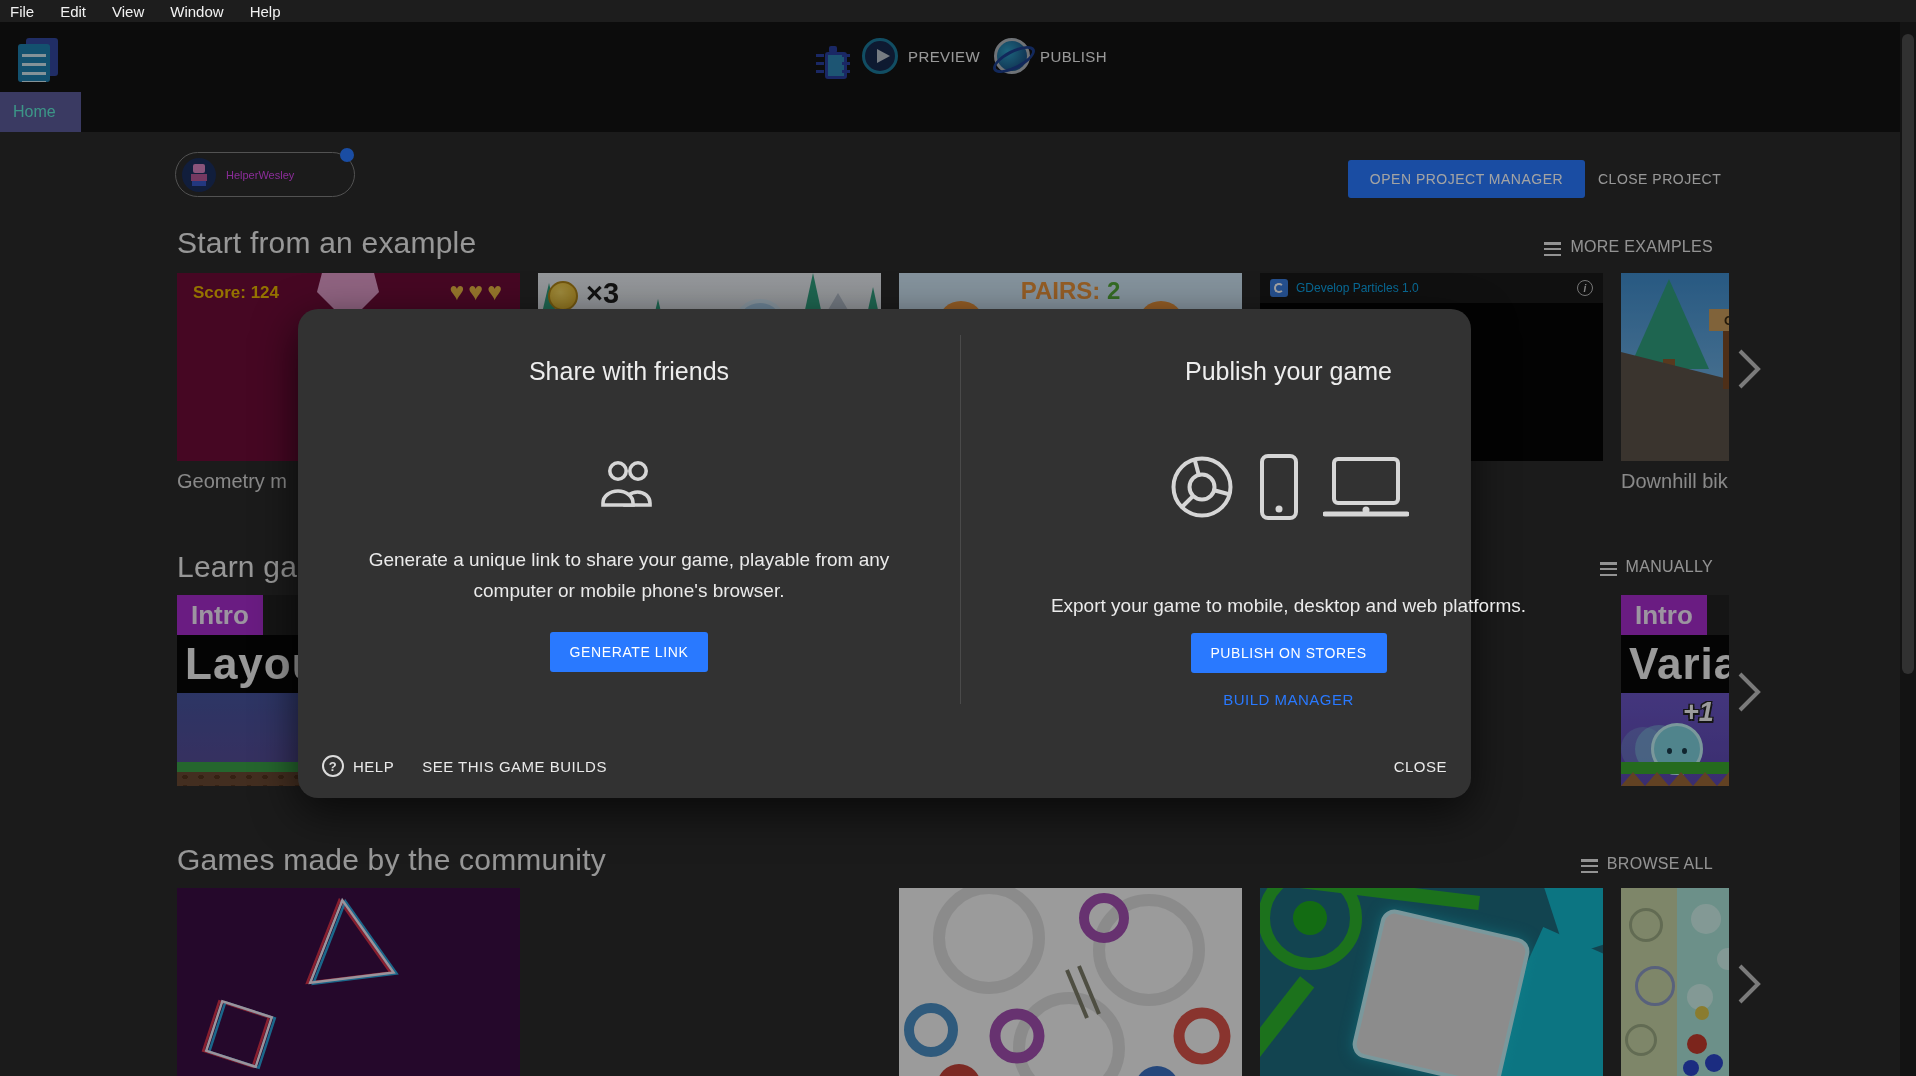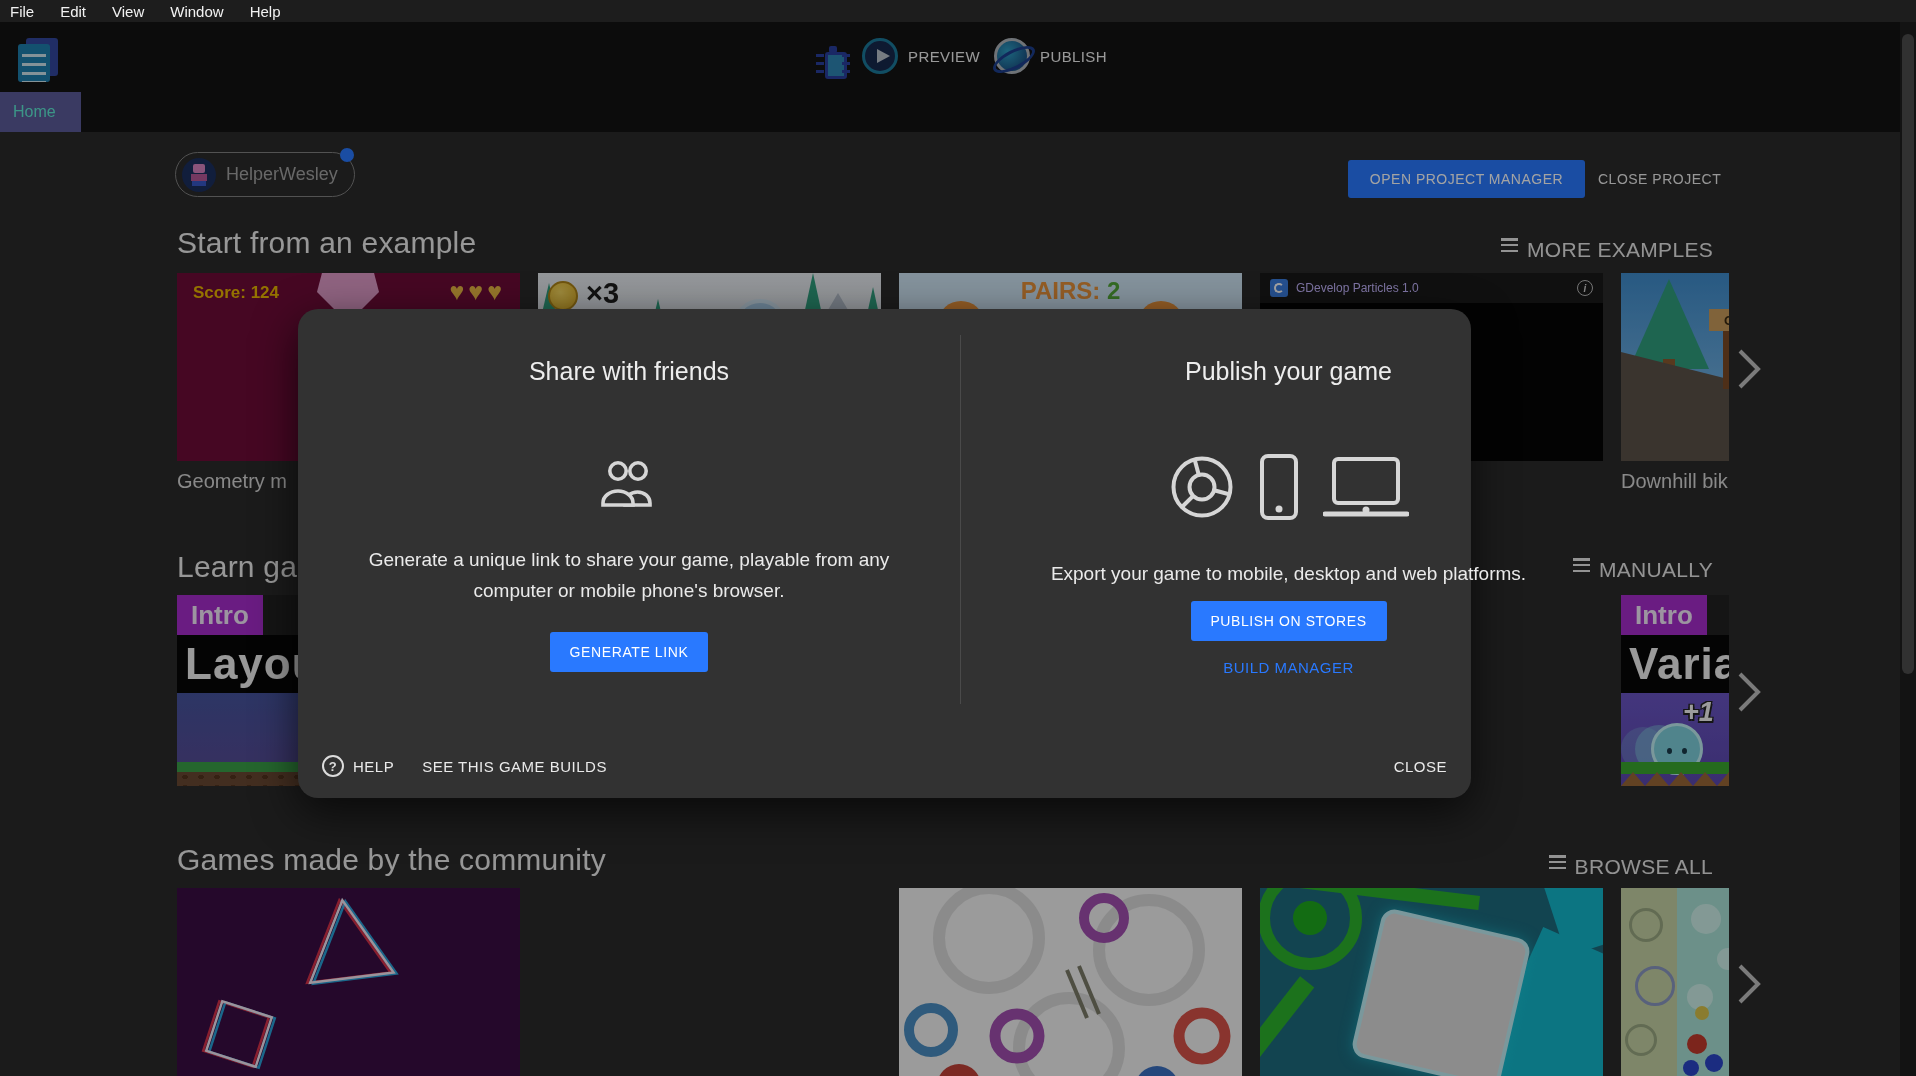--- a/index.html
+++ b/index.html
@@ -31,30 +31,30 @@
   .tab-home{position:absolute;left:0;top:70px;width:81px;height:40px;background:#5c5c99;display:flex;
             align-items:center;padding-left:13px;box-sizing:border-box;cursor:pointer;}
   .tab-home span{font-size:16px;color:#5eead4;}
   
   .chip{position:absolute;left:175px;top:152px;width:180px;height:45px;border:1px solid #808080;border-radius:23px;
         display:flex;align-items:center;gap:10px;padding-left:6px;box-sizing:border-box;cursor:pointer;}
   .avatar{width:34px;height:34px;border-radius:50%;background:#1c2f5e;position:relative;overflow:hidden;}
   .av-head{position:absolute;left:11px;top:6px;width:12px;height:9px;background:#d884c0;border-radius:2px;}
   .av-torso{position:absolute;left:9px;top:16px;width:16px;height:7px;background:#b85898;}
   .av-legs{position:absolute;left:10px;top:23px;width:14px;height:5px;background:#3858c8;}
-  .chip-name{font-size:18px;color:#a3a3a3;}
+  .chip-name{font-size:11px;color:#d946ef;}
   .chip-dot{position:absolute;left:340px;top:148px;width:14px;height:14px;border-radius:50%;background:#2979ff;}
   .btn-opm{position:absolute;left:1348px;top:160px;width:237px;height:38px;background:#2979ff;color:#fff;
            font-size:14px;letter-spacing:.5px;display:flex;align-items:center;justify-content:center;
            border-radius:3px;cursor:pointer;}
   .btn-cp{position:absolute;left:1598px;top:160px;height:38px;display:flex;align-items:center;color:#ececec;
           font-size:14px;letter-spacing:.5px;cursor:pointer;}
   
   .sec-title{position:absolute;left:177px;font-size:30px;font-weight:400;color:#ececec;letter-spacing:.2px;}
-  .sec-action{position:absolute;display:flex;align-items:flex-start;gap:9px;color:#e6e6e6;font-size:21px;
+  .sec-action{position:absolute;display:flex;align-items:flex-end;gap:9px;color:#e6e6e6;font-size:16px;
               letter-spacing:.3px;cursor:pointer;}
   .list-icon{width:17px;height:14px;background:repeating-linear-gradient(to bottom,currentColor 0 2.6px,transparent 2.6px 5.8px);}
   .row{position:absolute;left:177px;width:1552px;overflow:hidden;}
   .card{position:absolute;top:0;width:343px;height:188px;overflow:hidden;cursor:pointer;background:#222;}
   .card-label{position:absolute;font-size:20px;color:#d6d6d6;white-space:nowrap;}
   .chev{position:absolute;left:1736px;width:26px;height:40px;cursor:pointer;}
   .chev svg{stroke:#c0c0c0;stroke-width:4;fill:none;}
   
   .c-geom{background:#6e0c38;}
   .c-geom .score{position:absolute;left:16px;top:10px;font-size:17px;font-weight:bold;color:#e8b400;}
@@ -73,21 +73,21 @@
   .c-pairs .ttl b{color:#52a838;}
   .fish{position:absolute;width:44px;height:40px;border-radius:50%;background:#e8923a;}
   .fish::after{content:"";position:absolute;right:8px;top:12px;width:7px;height:7px;border-radius:50%;background:#fff;}
   .stem{position:absolute;width:8px;background:#5aa83a;}
   .c-pairs .panel{position:absolute;left:82px;top:78px;width:180px;height:130px;background:#cfaa78;border:4px solid #a8845a;border-radius:14px;box-sizing:border-box;}
   .c-part{background:#060606;}
   .c-part .bar{position:absolute;left:0;top:0;right:0;height:30px;background:#1a1a1a;display:flex;align-items:center;gap:8px;padding:0 10px;box-sizing:border-box;}
   .gd-logo{width:18px;height:18px;border-radius:3px;background:#3b7de0;position:relative;}
   .gd-logo::after{content:"";position:absolute;left:4px;top:4px;width:10px;height:10px;border:2.5px solid #fff;
                   border-right-color:transparent;border-radius:50%;box-sizing:border-box;}
-  .c-part .ptitle{font-size:12px;color:#c4b5fd;flex:1;}
+  .c-part .ptitle{font-size:12px;color:#0ea5e9;flex:1;}
   .info-ic{width:16px;height:16px;border-radius:50%;border:1.5px solid #b8b8b8;color:#cfcfcf;font-size:10px;
            display:flex;align-items:center;justify-content:center;box-sizing:border-box;font-style:italic;font-weight:bold;}
   .c-down{background:linear-gradient(180deg,#3f8ccc,#8cc4ec);}
   .c-down .trunk{position:absolute;left:42px;top:86px;width:12px;height:34px;background:#8a5a30;}
   .c-down .ground{position:absolute;inset:0;background:#5c5248;clip-path:polygon(0 42%,100% 88%,100% 100%,0 100%);}
   .c-down .pole{position:absolute;left:102px;top:44px;width:7px;height:72px;background:#7a4a26;}
   .c-down .board{position:absolute;left:88px;top:36px;width:40px;height:22px;background:#c89c5c;
                  clip-path:polygon(0 0,82% 0,100% 50%,82% 100%,0 100%);display:flex;align-items:center;
                  justify-content:center;font-size:13px;font-weight:bold;color:#3a2a12;}
   
@@ -135,21 +135,21 @@
           box-shadow:0 14px 44px rgba(0,0,0,.65);z-index:60;}
   .divider{position:absolute;left:662px;top:26px;bottom:94px;width:1px;background:#4a4a4a;}
   .dcol{position:absolute;top:0;display:flex;flex-direction:column;align-items:center;}
   .dcol-l{left:0;width:662px;}
   .dcol-r{left:662px;width:657px;}
   .dcol h2{margin:48px 0 0 0;font-size:25px;font-weight:400;color:#ededed;}
   .icons-row{display:flex;align-items:center;gap:24px;margin-top:66px;height:70px;}
   .dcol-l .people{margin-top:72px;}
   .dcol p{margin:0;text-align:center;font-size:19px;line-height:31px;color:#eaeaea;}
   .dcol-l p{margin-top:36px;width:585px;}
-  .dcol-r p{margin-top:36px;width:620px;}
+  .dcol-r p{margin-top:68px;width:620px;}
   .dlg-btn{margin-top:26px;background:#2979ff;color:#fff;border:none;border-radius:3px;height:40px;
            display:flex;align-items:center;justify-content:center;font-size:14px;letter-spacing:.6px;
            font-family:inherit;cursor:pointer;font-weight:500;}
   .btn-gen{width:158px;}
   .btn-pub{width:196px;margin-top:12px;}
   .dlg-link{margin-top:18px;color:#2979ff;font-size:15px;letter-spacing:.5px;font-weight:500;cursor:pointer;}
   .dfooter{position:absolute;left:24px;right:24px;bottom:16px;height:32px;display:flex;align-items:center;justify-content:space-between;}
   .dfoot-l{display:flex;align-items:center;gap:28px;}
   .foot-btn{display:flex;align-items:center;gap:9px;font-size:15px;color:#eaeaea;letter-spacing:.5px;cursor:pointer;}
   .q-ic{width:22px;height:22px;border-radius:50%;border:2px solid #dcdcdc;display:flex;align-items:center;

